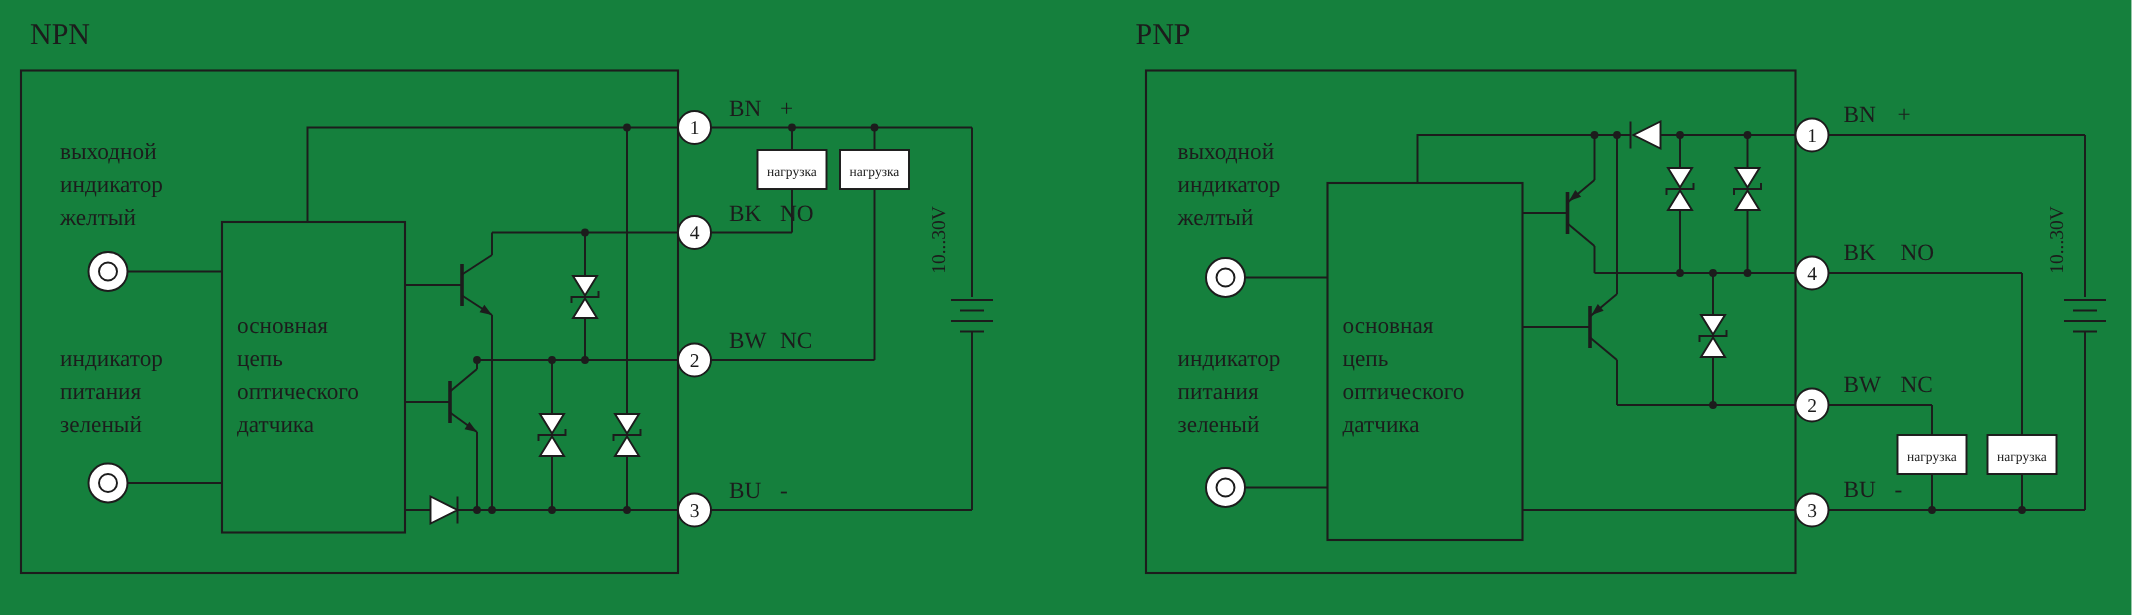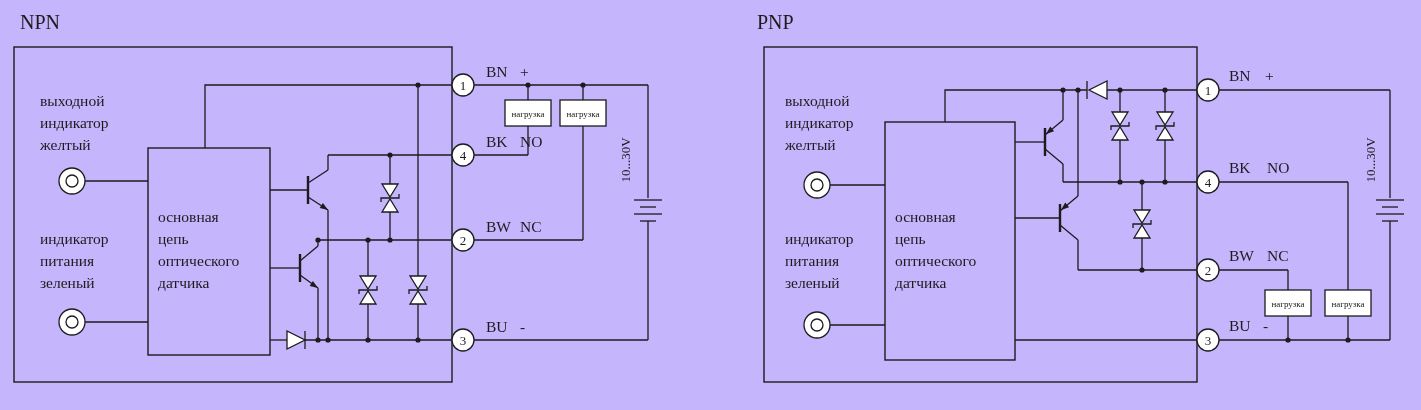--- a/index.html
+++ b/index.html
@@ -1,16 +1,16 @@
 <!DOCTYPE html>
 <html><head>
 <meta charset="utf-8">
 <style>
   html,body{margin:0;padding:0;background:#ffffff;}
-  .stage{width:1421px;height:410px;background:#c4b5fd;position:relative;overflow:hidden;}
+  .stage{width:1421px;height:410px;background:#15803d;position:relative;overflow:hidden;}
   svg{display:block;}
   text{font-family:"Liberation Serif",serif;fill:#1c1c1c;}
   .title{font-size:20px;}
   .lbl{font-size:15.5px;}
   .pin{font-size:15.5px;}
   .num{font-size:13px;text-anchor:middle;}
   .load-t{font-size:9px;text-anchor:middle;}
   .volt{font-size:13px;text-anchor:middle;}
   .wire{stroke:#1c1c1c;stroke-width:1.3;fill:none;}
   .frame{stroke:#1c1c1c;stroke-width:1.4;fill:none;}

